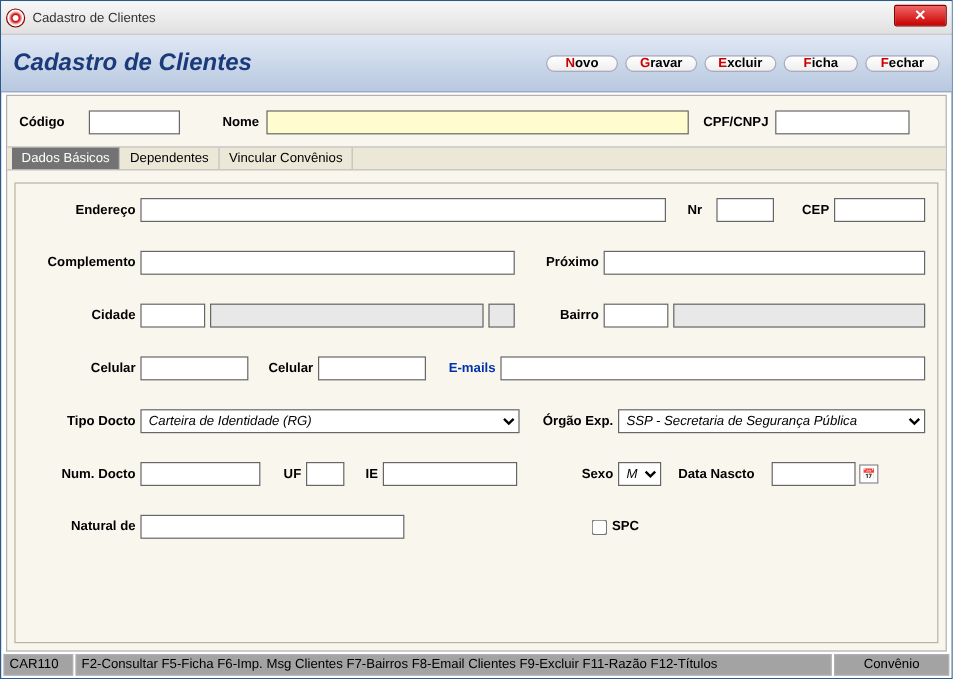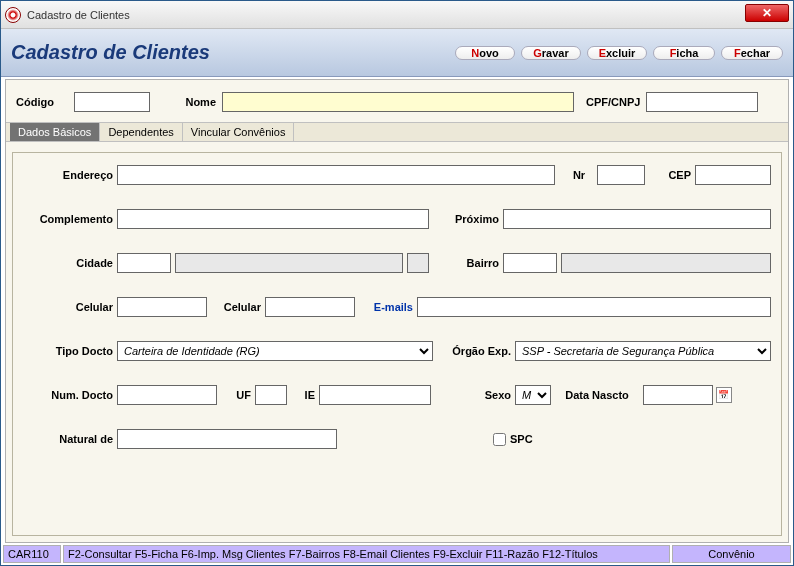--- a/index.html
+++ b/index.html
@@ -38,24 +38,24 @@
 .inp { border: 1px solid #666; height: 20px; padding: 0 4px; background: #fff; }
 .inp.gray { background: #e8e8e8; }
 .sel { border: 1px solid #666; height: 20px; background: #fff; padding: 0 2px; font-style: italic; }
 
 .link-label { color: #0033aa; font-weight: bold; cursor: pointer; }
 
 .chk { display: inline-flex; align-items: center; gap: 4px; margin-left: 8px; font-weight: bold; }
 .chk input { width: 13px; height: 13px; }
 
 .statusbar { position: absolute; left: 2px; right: 2px; bottom: 2px; height: 18px; display: flex; align-items: center; font-size: 11px; gap: 2px; }
-.statusbar .cell { border: 1px solid #b0b0b0; height: 18px; display: flex; align-items: center; padding: 0 4px; background: #c4b5fd; }
+.statusbar .cell { border: 1px solid #b0b0b0; height: 18px; display: flex; align-items: center; padding: 0 4px; background: #a3a3a3; }
 .statusbar .cell.left { width: 58px; }
 .statusbar .cell.mid { flex: 1; }
-.statusbar .cell.right { width: 119px; justify-content: center; }
+.statusbar .cell.right { width: 96px; justify-content: center; }
 
 .cal-icon { width: 16px; height: 16px; display: inline-flex; align-items: center; justify-content: center; border: 1px solid #888; background: #fff; font-size: 9px; margin-left: -1px;}
 </style>
 </head>
 <body>
 
 <div class="window">
 
   <div class="titlebar">
     <div class="app-icon"></div>

